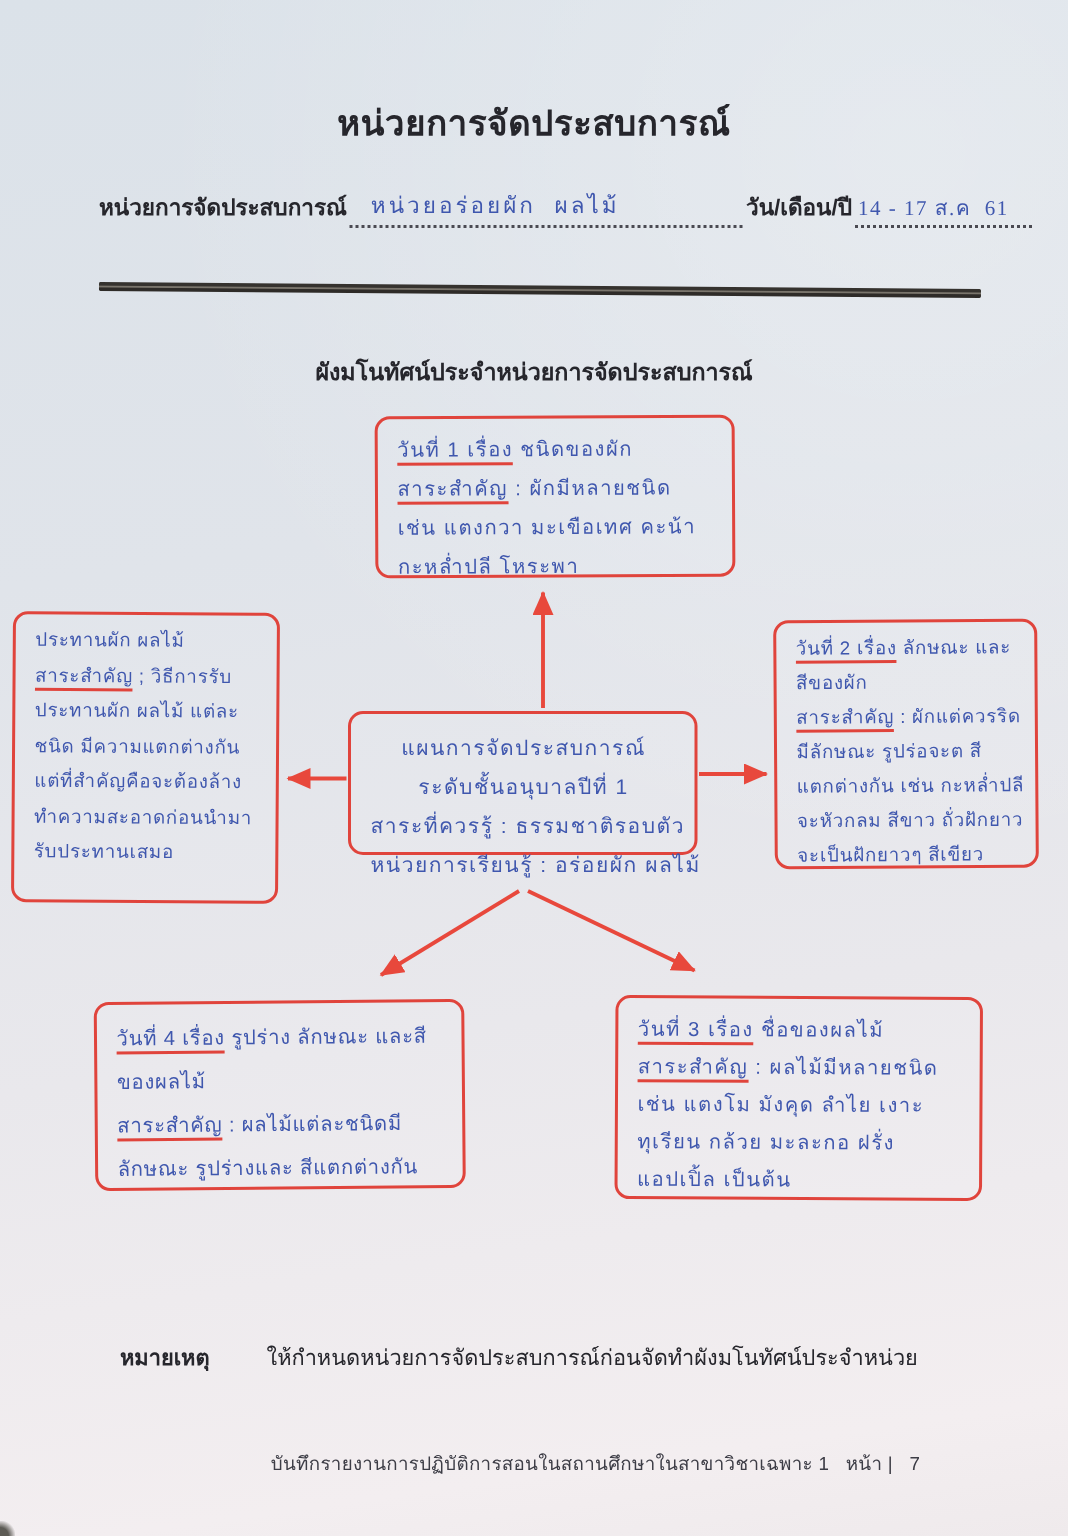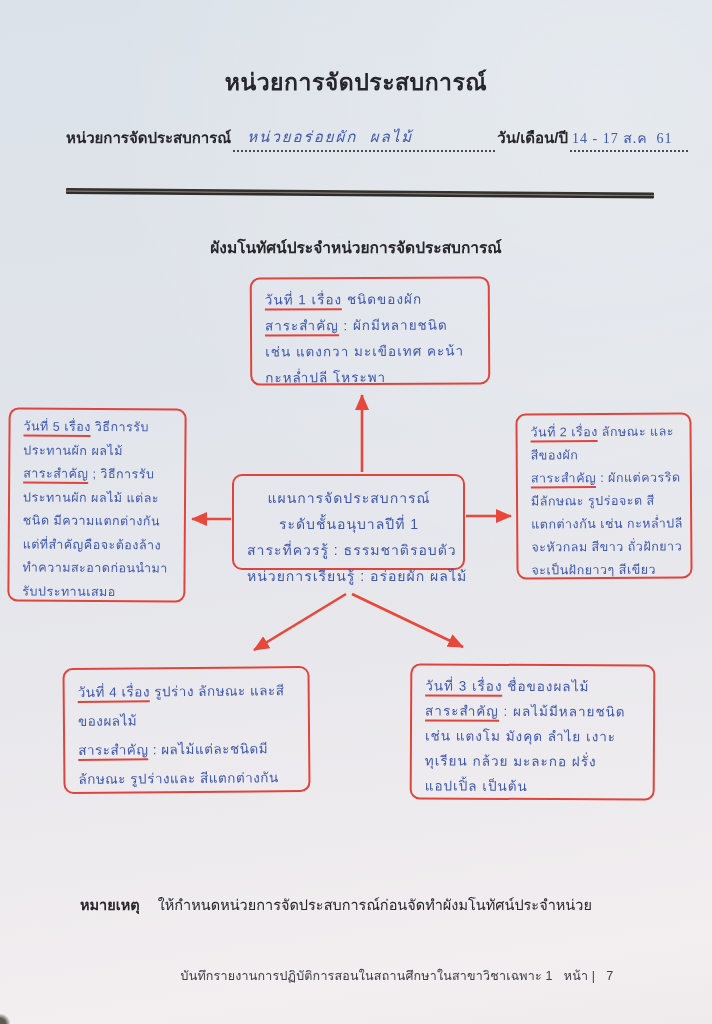--- a/index.html
+++ b/index.html
@@ -20,21 +20,20 @@
     text-align:center;font-size:23px;font-weight:bold;letter-spacing:.5px;
   }
   .form-row{
     position:absolute;top:126px;left:66px;width:624px;
     display:flex;align-items:flex-end;font-size:15px;
   }
   .form-label{font-weight:bold;white-space:nowrap;padding-bottom:2px;}
   .fill{
     flex:1;border-bottom:2px dotted #4a4a52;position:relative;height:24px;
     margin:0 2px;
-    font-style:italic;
   }
   .fill .hw{
     position:absolute;left:14px;bottom:1px;white-space:pre;
     color:#3f57ae;font-size:15px;letter-spacing:2px;
   }
   .fill-date{
     width:118px;flex:none;border-bottom:2px dotted #4a4a52;position:relative;height:24px;margin:0 2px;font-family:Liberation Serif, serif;
   }
   .fill-date .hw{
     position:absolute;left:2px;bottom:1px;white-space:pre;
@@ -64,21 +63,21 @@
   .box-day5 .hw-line{line-height:23.5px;letter-spacing:.5px;}
   .box-day2{left:516px;top:413px;width:176px;height:166px;font-size:12.5px;transform:rotate(-0.4deg);padding-top:6px;}
   .box-day2 .hw-line{line-height:23px;letter-spacing:.5px;}
   .box-center{left:232px;top:474px;width:233px;height:96px;font-size:14px;text-align:center;padding-top:9px;}
   .box-center .hw-line{line-height:26px;letter-spacing:1px;}
   .box-day4{left:63px;top:667px;width:247px;height:126px;font-size:13.5px;transform:rotate(-0.5deg);}
   .box-day4 .hw-line{line-height:29px;letter-spacing:.5px;}
   .box-day3{left:410px;top:664px;width:245px;height:136px;font-size:13.5px;transform:rotate(0.3deg);}
   .box-day3 .hw-line{line-height:25px;letter-spacing:1px;}
   .note-row{
-    position:absolute;top:893px;left:80px;display:flex;gap:18px;font-size:14.5px;
+    position:absolute;top:893px;left:80px;display:flex;gap:38px;font-size:14.5px;
   }
   .note-label{font-weight:bold;}
   .footer{
     position:absolute;top:966px;left:0;width:100%;text-align:center;
     font-size:12.5px;color:#3d3d46;white-space:pre;
     padding-left:58px;box-sizing:border-box;letter-spacing:.2px;margin-left:12px;
   }
   .corner-shadow{
     position:absolute;left:0;bottom:0;width:10px;height:10px;
     background:radial-gradient(circle at 0 100%,#5d5b55 0 40%,transparent 75%);
@@ -121,21 +120,20 @@
     </g>
   </svg>
 
   <div class="mbox box-day1">
       <div class="hw-line"><span class="hw-underline">วันที่ 1 เรื่อง</span><span> ชนิดของผัก</span></div>
       <div class="hw-line"><span class="hw-underline">สาระสำคัญ</span><span> : ผักมีหลายชนิด</span></div>
       <div class="hw-line"><span>เช่น แตงกวา มะเขือเทศ คะน้า</span></div>
       <div class="hw-line"><span>กะหล่ำปลี โหระพา</span></div>
     </div>
   <div class="mbox box-day5">
-      <div class="hw-line"><span class="hw-underline">วันที่ 5 เรื่อง</span><span> วิธีการรับ</span></div>
       <div class="hw-line"><span>ประทานผัก ผลไม้</span></div>
       <div class="hw-line"><span class="hw-underline">สาระสำคัญ</span><span> ; วิธีการรับ</span></div>
       <div class="hw-line"><span>ประทานผัก ผลไม้ แต่ละ</span></div>
       <div class="hw-line"><span>ชนิด มีความแตกต่างกัน</span></div>
       <div class="hw-line"><span>แต่ที่สำคัญคือจะต้องล้าง</span></div>
       <div class="hw-line"><span>ทำความสะอาดก่อนนำมา</span></div>
       <div class="hw-line"><span>รับประทานเสมอ</span></div>
     </div>
   <div class="mbox box-day2">
       <div class="hw-line"><span class="hw-underline">วันที่ 2 เรื่อง</span><span> ลักษณะ และ</span></div>

